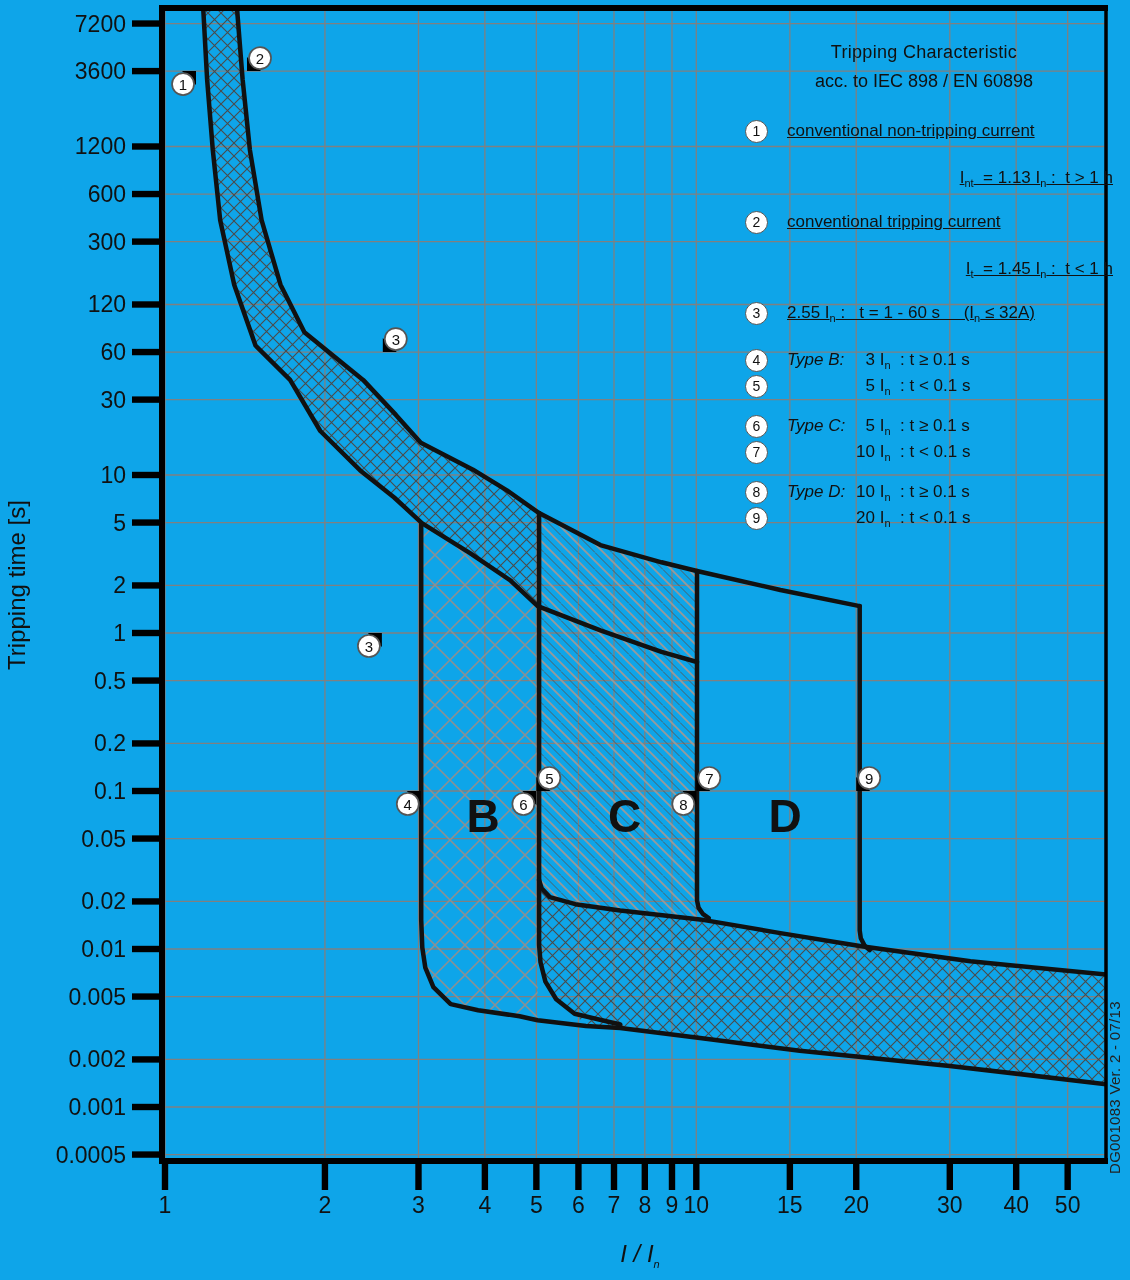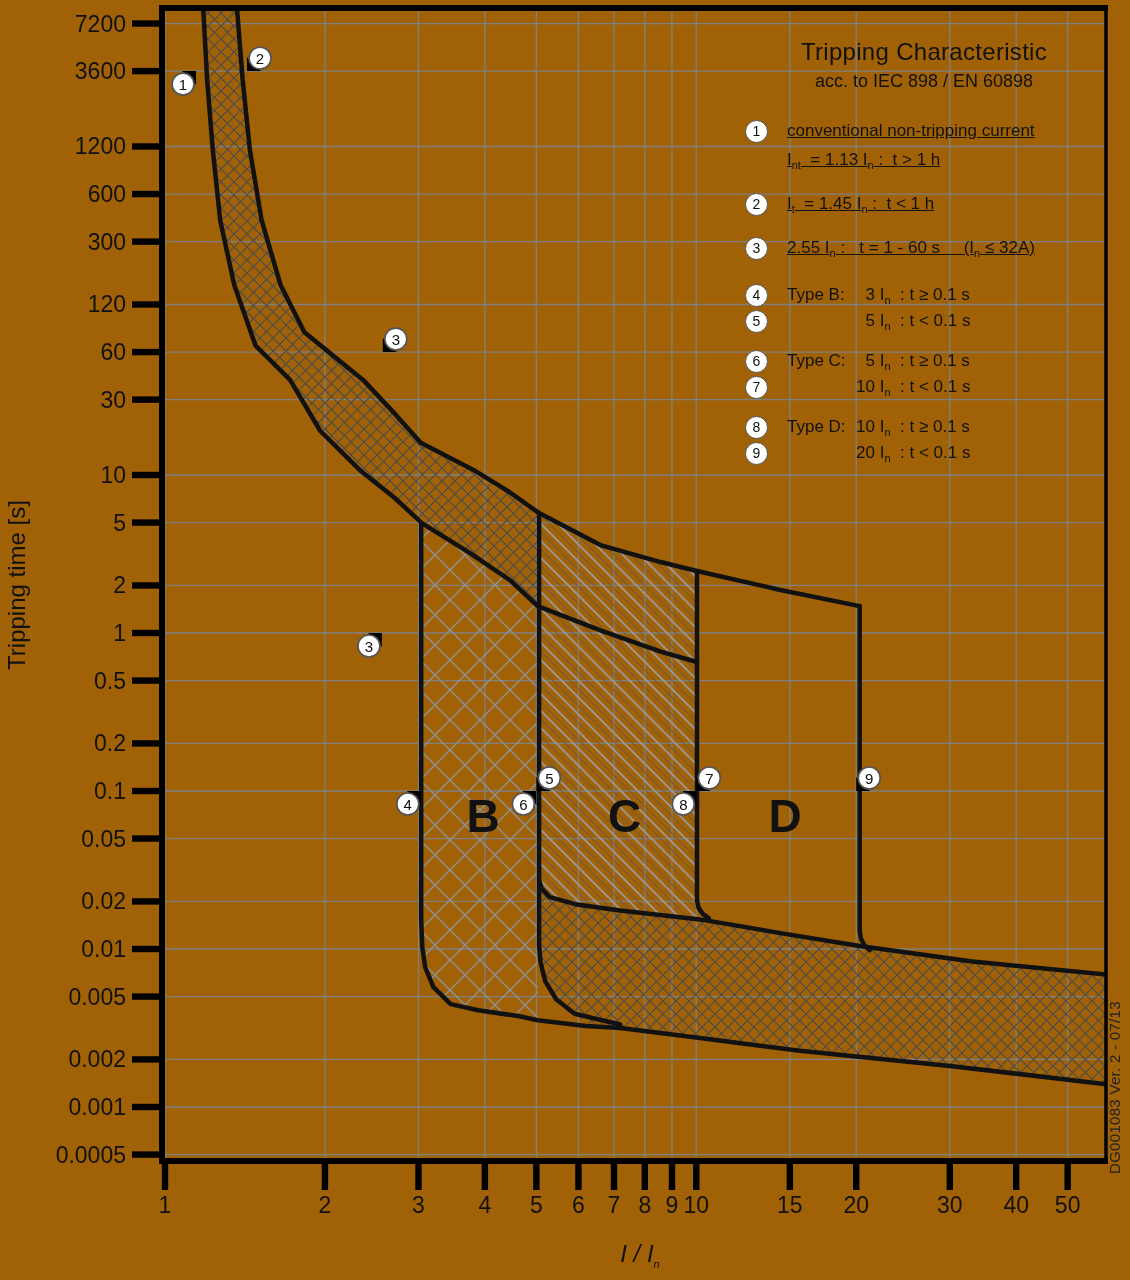--- a/index.html
+++ b/index.html
@@ -1,34 +1,34 @@
 <!DOCTYPE html>
 <html><head>
 <meta charset="utf-8">
 <style>
   html,body{margin:0;padding:0;background:#fff;}
-  #stage{position:relative;width:1130px;height:1280px;background:#a16207;overflow:hidden;
+  #stage{position:relative;width:1130px;height:1280px;background:#0ea5e9;overflow:hidden;
          font-family:"Liberation Sans",sans-serif;color:#111;}
   #chart{position:absolute;left:0;top:0;}
   
   .legend{position:absolute;left:735px;top:40px;width:378px;font-size:17px;line-height:24px;}
-  .lg-title{font-size:24px;text-align:center;margin:0;letter-spacing:.3px;}
+  .lg-title{font-size:18px;text-align:center;margin:0;letter-spacing:.3px;}
   .lg-sub{font-size:18px;text-align:center;margin:5px 0 16px;}
   .li{position:relative;padding-left:52px;margin-top:20px;}
   .li:first-child{margin-top:26px;}
   .numc{position:absolute;left:10px;top:1px;width:21px;height:21px;border:1.5px solid #555;
         border-radius:50%;text-align:center;font-size:14px;line-height:21px;background:#fff;}
   .fline{white-space:pre-wrap;margin:0;text-decoration:underline;}
-  .fline + .fline{margin-top:5px;}
+  .fline + .fline{margin-top:23px;text-align:right;}
   sub{font-size:11px;line-height:0;}
   .lgroup{margin-top:14px;}
   #legend-groups{margin-top:22px;}
   .grow{position:relative;padding-left:52px;line-height:26px;white-space:pre-wrap;}
   .grow .numc{top:2px;}
-  .glabel{display:inline-block;width:64px;}
+  .glabel{display:inline-block;width:64px;font-style:italic;}
   .fnum{display:inline-block;width:24px;text-align:right;}
   
   .ylabel{position:absolute;left:-132px;top:570px;width:300px;height:30px;text-align:center;
           transform:rotate(-90deg);font-size:24px;}
   .xlabel{position:absolute;left:560px;top:1240px;width:160px;text-align:center;font-size:24px;font-style:italic;}
   .watermark{position:absolute;left:1106px;top:1174px;transform-origin:0 0;transform:rotate(-90deg);
              font-size:15px;color:#222;white-space:nowrap;letter-spacing:.3px;}
 </style>
 </head>
 <body>
@@ -252,20 +252,21 @@
     <p class="lg-title">Tripping Characteristic</p>
     <p class="lg-sub">acc. to IEC 898 / EN 60898</p>
     <div id="legend-items">
         <div class="li">
           <span class="numc">1</span>
           <p class="fline">conventional non-tripping current</p>
           <p class="fline">I<sub>nt</sub>  = 1.13 I<sub>n</sub> :  t &gt; 1 h</p>
         </div>
         <div class="li">
           <span class="numc">2</span>
+          <p class="fline">conventional tripping current</p>
           <p class="fline">I<sub>t</sub>  = 1.45 I<sub>n</sub> :  t &lt; 1 h</p>
         </div>
         <div class="li">
           <span class="numc">3</span>
           <p class="fline">2.55 I<sub>n</sub> :   t = 1 - 60 s     (I<sub>n</sub> ≤ 32A)</p>
         </div>
       </div>
     <div id="legend-groups">
         <div class="lgroup">
           <div class="grow"><span class="numc">4</span><span class="glabel">Type B:</span><span class="fnum">3</span> I<sub>n</sub>  : t ≥ 0.1 s</div>

